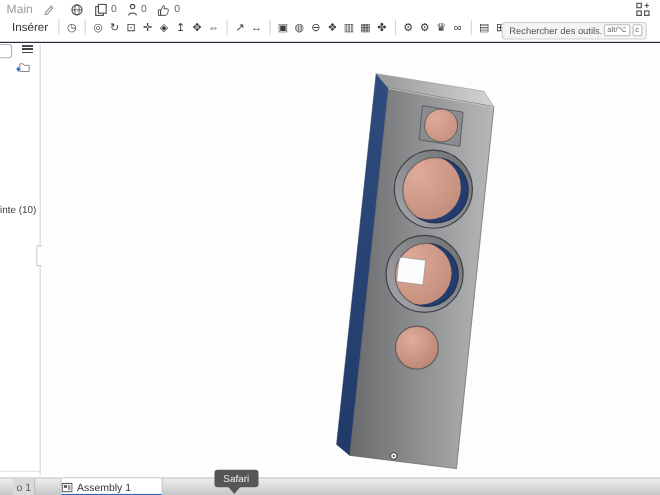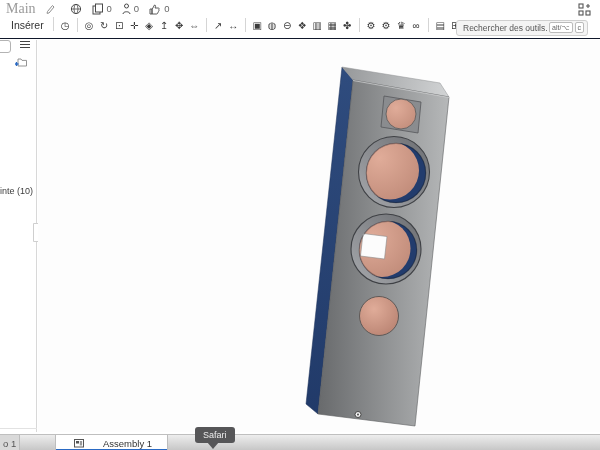--- a/index.html
+++ b/index.html
@@ -3,21 +3,21 @@
 <meta charset="utf-8">
 <style>
   html,body{margin:0;padding:0;background:#fff;}
   *{box-sizing:border-box;font-family:"Liberation Sans","DejaVu Sans",sans-serif;}
   .stage{position:relative;width:600px;height:450px;background:#fff;overflow:hidden;}
 
   
   .titlebar{position:absolute;left:0;top:0;width:600px;height:17px;background:#fff;
     display:flex;align-items:center;}
   .doc-title{font-size:12px;font-weight:bold;color:#222;margin-left:0;white-space:nowrap;}
-  .workspace{font-size:14px;color:#9a9a9a;margin-left:6px;font-family:Liberation Serif, serif;}
+  .workspace{font-size:11px;color:#9a9a9a;margin-left:6px;}
   .tb-ico{display:inline-flex;align-items:center;justify-content:center;margin-left:9px;}
   .counter{display:inline-flex;align-items:center;margin-left:10px;}
   .counter .cnt{font-size:9.5px;color:#666;margin-left:3px;}
   .grid-plus{position:absolute;right:7px;top:2px;}
 
   
   .toolbar{position:absolute;left:0;top:17px;width:600px;height:22px;background:#fff;
     border-bottom:1px solid #0f172a;display:flex;align-items:flex-start;padding-left:6px;}
   .insert-btn{font-size:10.5px;color:#333;background:none;border:none;padding:0 5px;height:16px;line-height:16px;cursor:pointer;}
   .tbtn{display:inline-flex;width:13px;height:16px;align-items:center;justify-content:center;
@@ -44,23 +44,23 @@
     font-size:11px;color:#555;cursor:pointer;}
 
   
   .viewport{position:absolute;left:38px;top:40px;width:562px;height:392px;background:#fdfdfd;}
   .model-svg{position:absolute;left:0;top:0;}
 
   
   .tabbar{position:absolute;left:0;top:434px;width:600px;height:16px;
     background:linear-gradient(#ededed,#c7c7c7);border-top:1px solid #bfbfbf;}
   .tab{position:absolute;top:0;height:16px;display:flex;align-items:center;font-size:9.5px;cursor:pointer;}
-  .tab-partial{left:0;width:20px;color:#555;background:#d9d9d9;border-right:1px solid #bdbdbd;padding-left:3px;}
-  .tab-active{left:55px;width:113px;background:#fff;color:#333;border-left:1px solid #bdbdbd;
-    border-right:1px solid #bdbdbd;padding-left:18px;gap:15px;}
+  .tab-partial{left:12px;width:20px;color:#555;background:#d9d9d9;border-right:1px solid #bdbdbd;padding-left:3px;}
+  .tab-active{left:55px;width:93px;background:#fff;color:#333;border-left:1px solid #bdbdbd;
+    border-right:1px solid #bdbdbd;padding-left:0;}
   .tab-active .underline{position:absolute;left:0;bottom:0;width:100%;height:2px;}
   .tab-inactive{left:149px;width:89px;background:#d6d6d6;color:#4e4e4e;border-right:1px solid #c0c0c0;padding-left:5px;}
   .tab .ticon{margin-right:4px;display:inline-flex;}
 
   
   .tooltip{position:absolute;left:195px;top:427px;height:16px;padding:0 8px;background:#565658;
     color:#ededed;font-size:9px;line-height:16px;border-radius:3px;z-index:5;}
   .tooltip .arrow{position:absolute;left:12px;top:15px;width:0;height:0;
     border-left:6px solid transparent;border-right:6px solid transparent;border-top:7px solid #565658;}
 </style>

